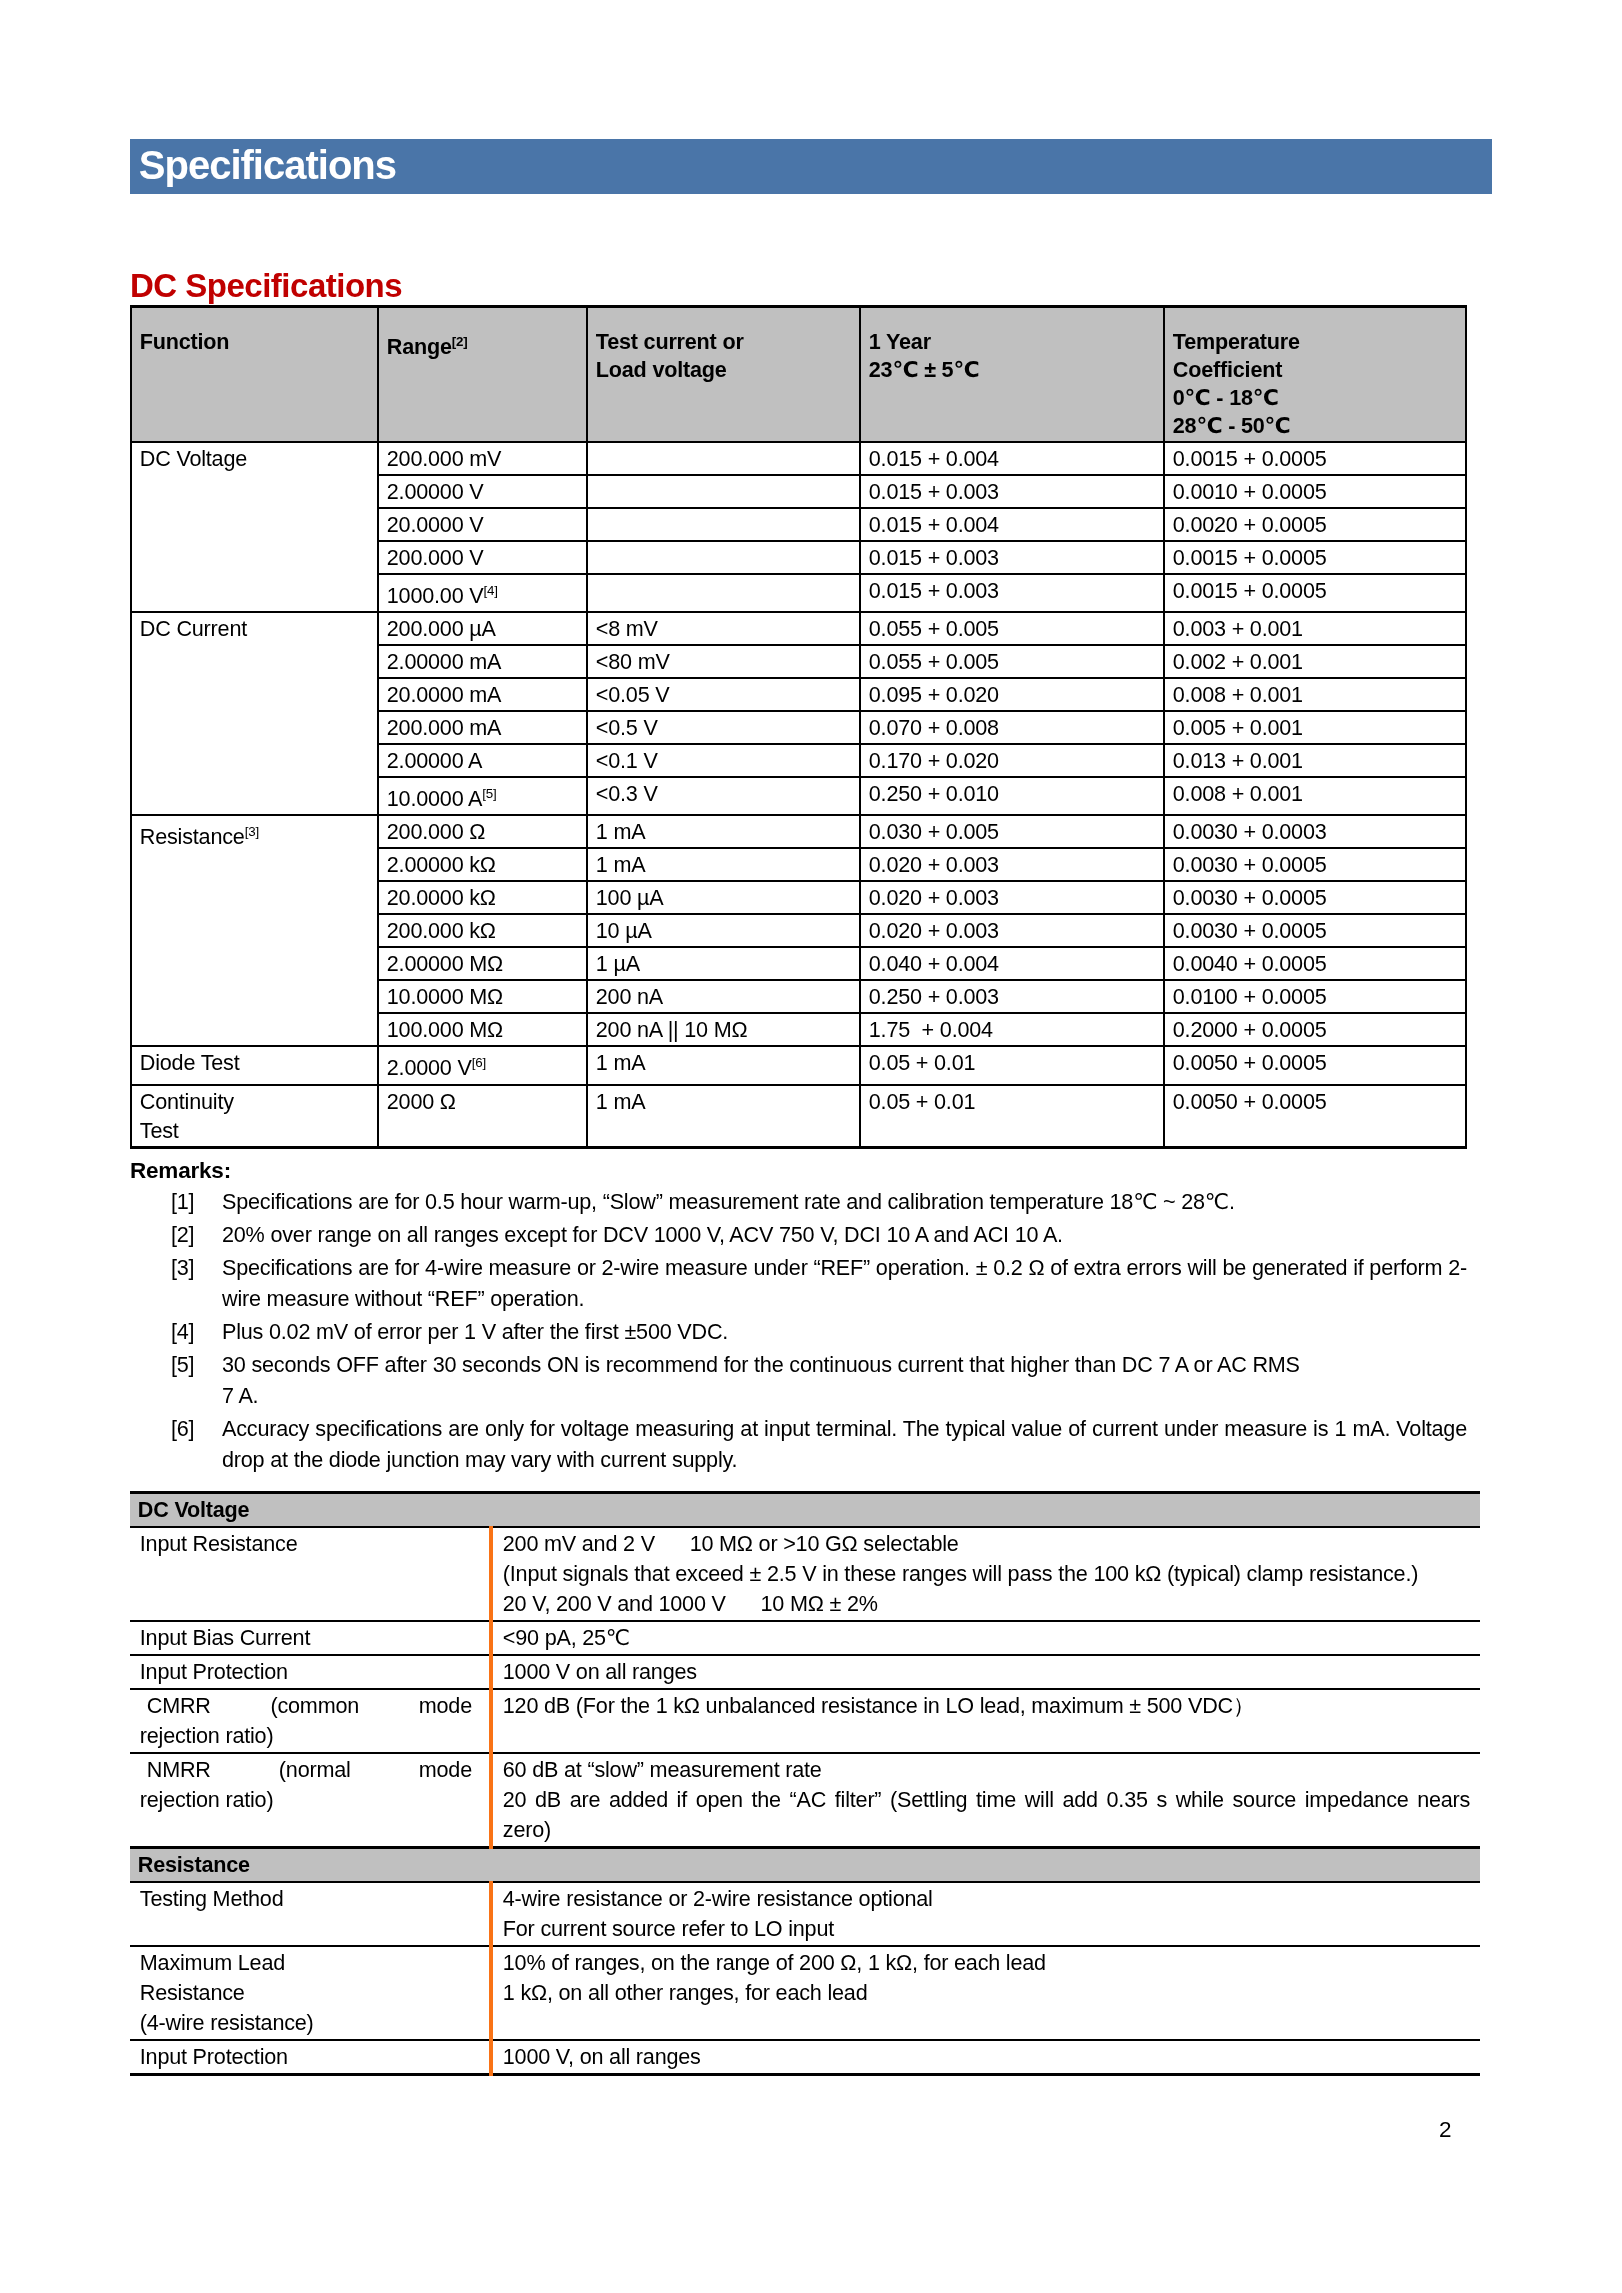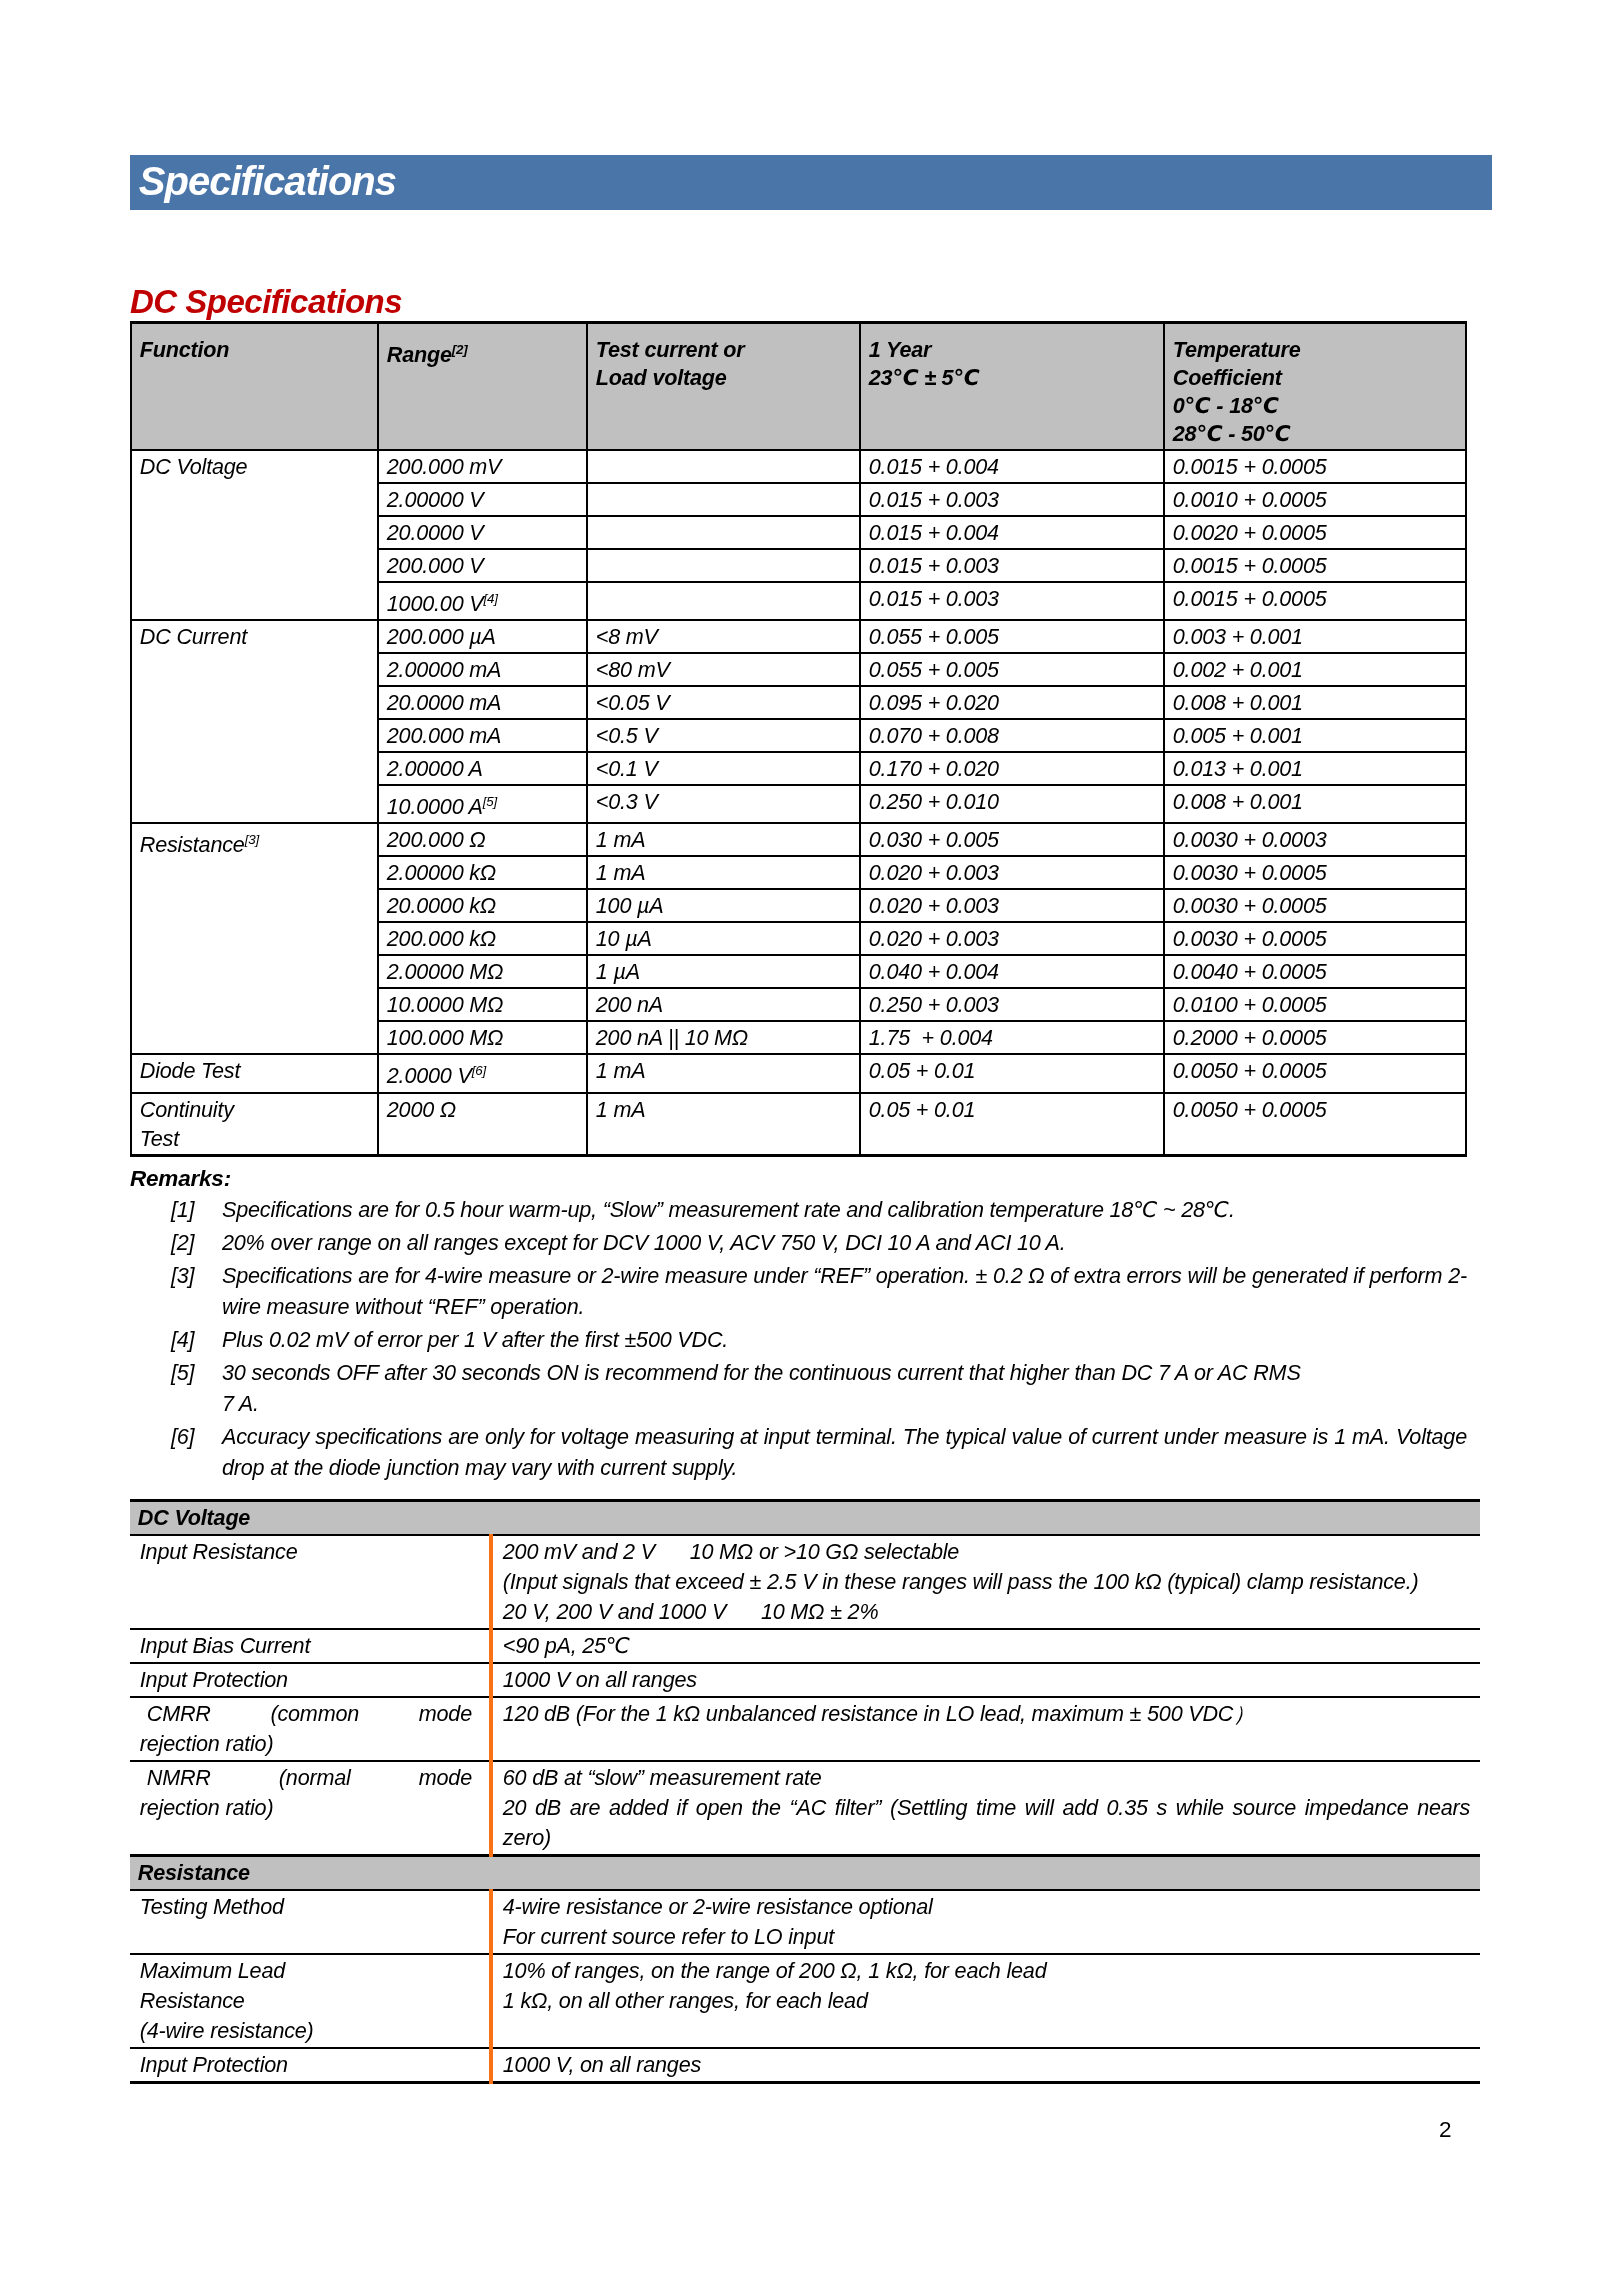--- a/index.html
+++ b/index.html
@@ -4,37 +4,37 @@
 <style>
   :root{
     --c-bar:#4a75a8;
     --c-red:#c00000;
     --c-grey:#c0c0c0;
   }
   *{box-sizing:border-box;}
   html,body{margin:0;padding:0;background:#ffffff;}
   body{font-family:"Liberation Sans","DejaVu Sans",sans-serif;color:#000;letter-spacing:-0.2px;}
   .page{position:relative;width:1622px;height:2294px;background:#fff;overflow:hidden;}
-  .content{position:absolute;left:130px;top:155px;width:1362px;font-style:italic;}
+  .content{position:absolute;left:130px;top:139px;width:1362px;}
 
   .title-bar{height:55px;background:var(--c-bar);color:#fff;font-weight:bold;
              font-size:40px;line-height:53px;padding-left:8.8px;letter-spacing:-1px;}
 
   .dc-heading{margin-top:73px;color:var(--c-red);font-size:33px;font-weight:bold;letter-spacing:-0.5px;}
 
   .accuracy-line{width:1335px;text-align:right;font-weight:bold;font-size:23.5px;
                  margin-top:6.9px;margin-bottom:4.9px;word-spacing:5.9px;padding-right:3.9px;}
   .accuracy-line sup{font-size:0.58em;}
 
   table.mt{border-collapse:collapse;width:1335px;table-layout:fixed;
            border-top:3.9px solid #000;border-bottom:3.9px solid #000;}
   .mt th,.mt td{border:2px solid #000;font-size:21.6px;vertical-align:top;text-align:left;
                 padding:1px 7.8px;line-height:29px;white-space:pre-wrap;}
   .mt thead th{background:var(--c-grey);font-weight:bold;line-height:28px;
-               border-bottom:2.9px solid #000;padding-top:12px;height:123px;white-space:pre-line;}
+               border-bottom:2.9px solid #000;padding-top:20px;height:123px;white-space:pre-line;}
   .mt tr.group-end td{border-bottom:2.9px solid #000;}
   .mt td.cell-function{border-bottom:2.9px solid #000;}
   .mt .fn-text{white-space:pre-line;}
   sup{font-size:0.62em;}
 
   .remarks-title{font-size:22.5px;font-weight:bold;margin-top:9.8px;}
   .remark-item{display:flex;margin-left:41px;margin-top:2px;width:1296px;}
   .remark-num{flex:0 0 51px;font-size:21.6px;line-height:31px;}
   .remark-text{flex:1;font-size:21.6px;line-height:31px;text-align:justify;white-space:pre-wrap;}
 

